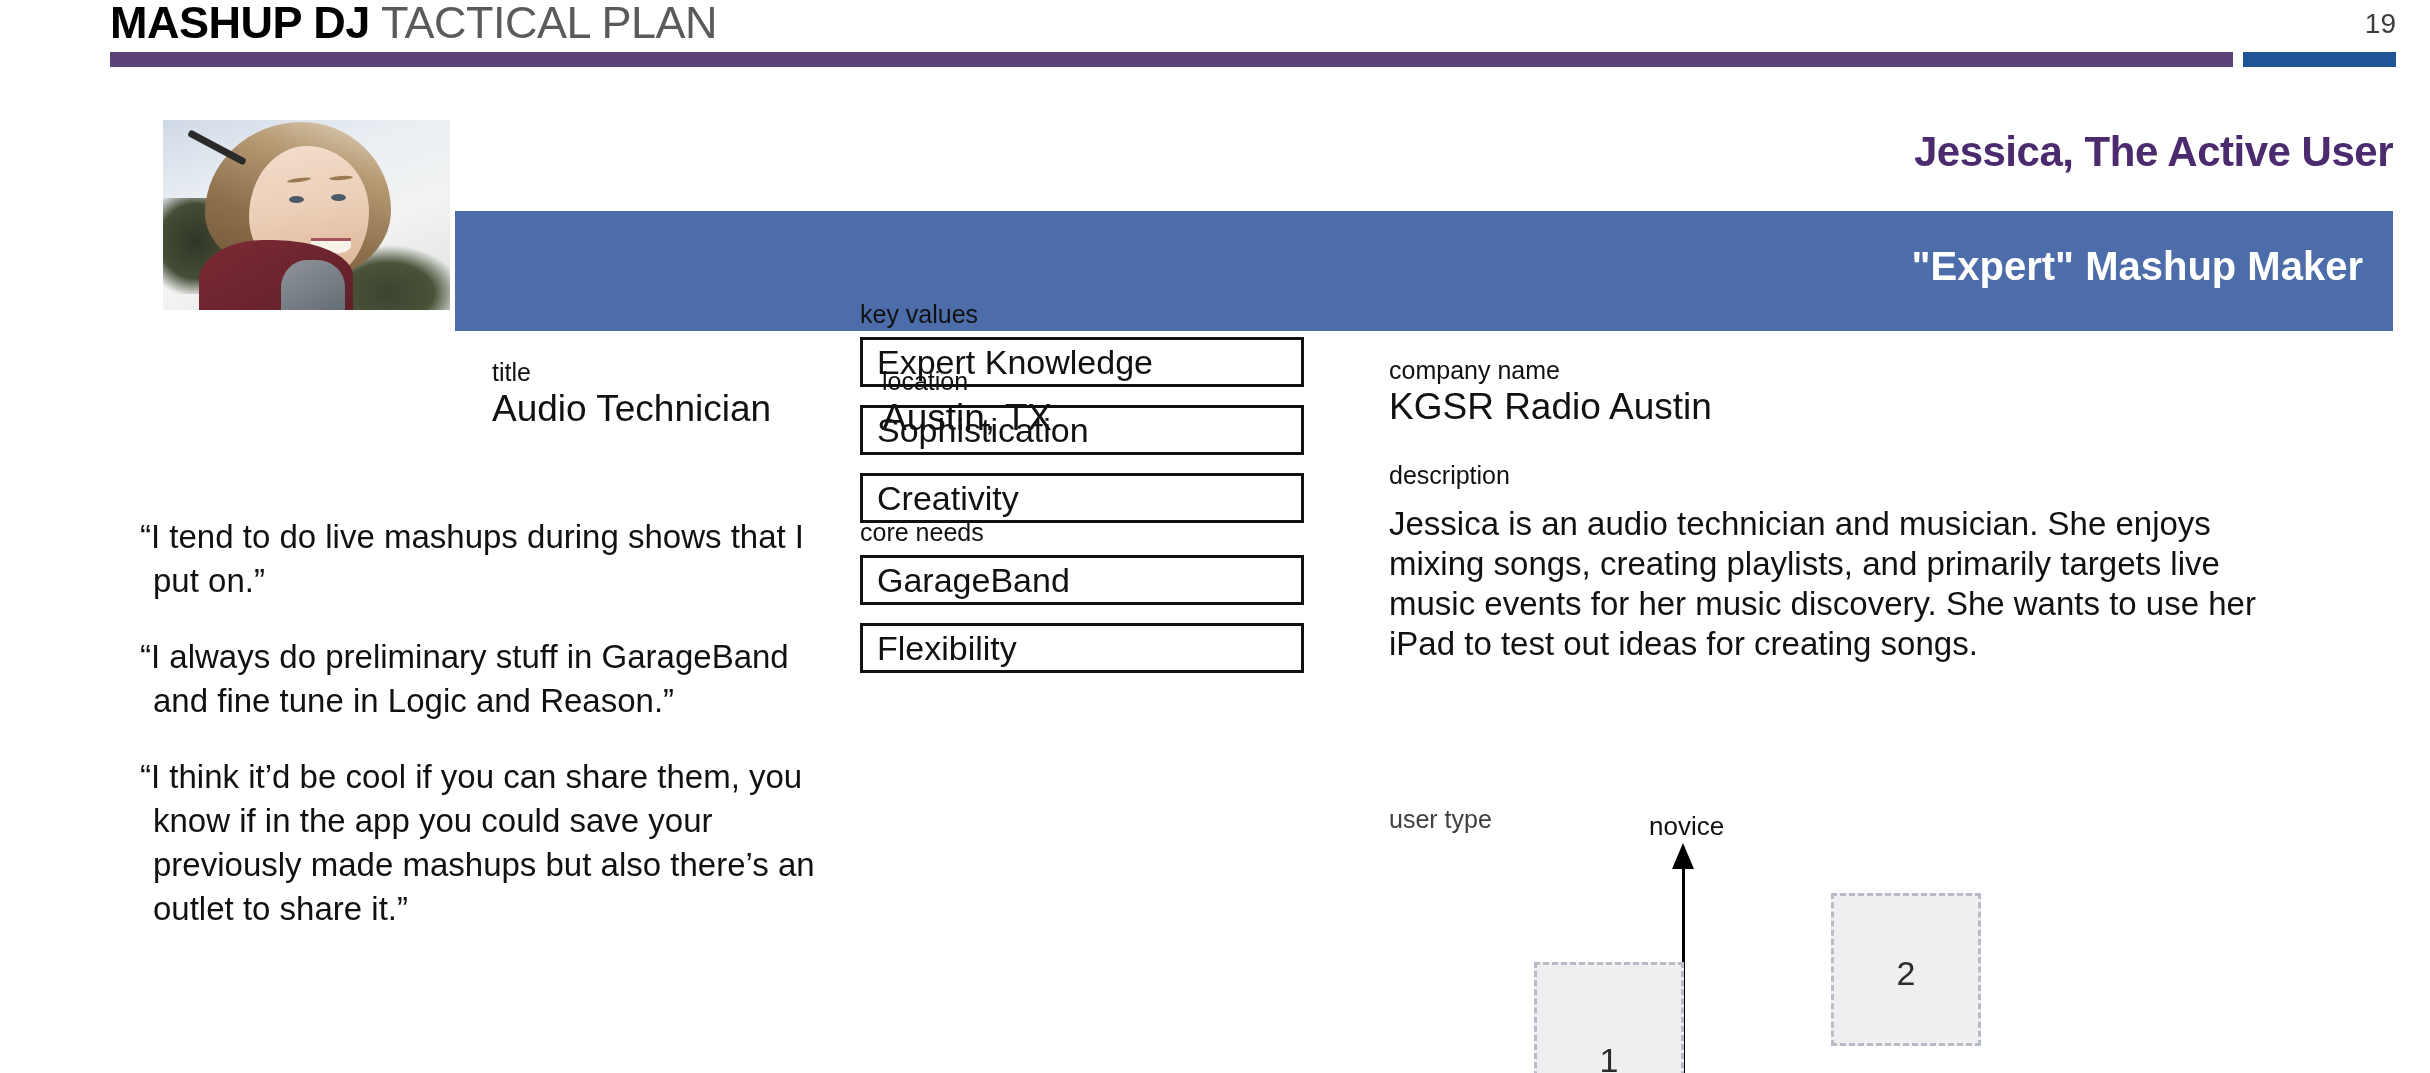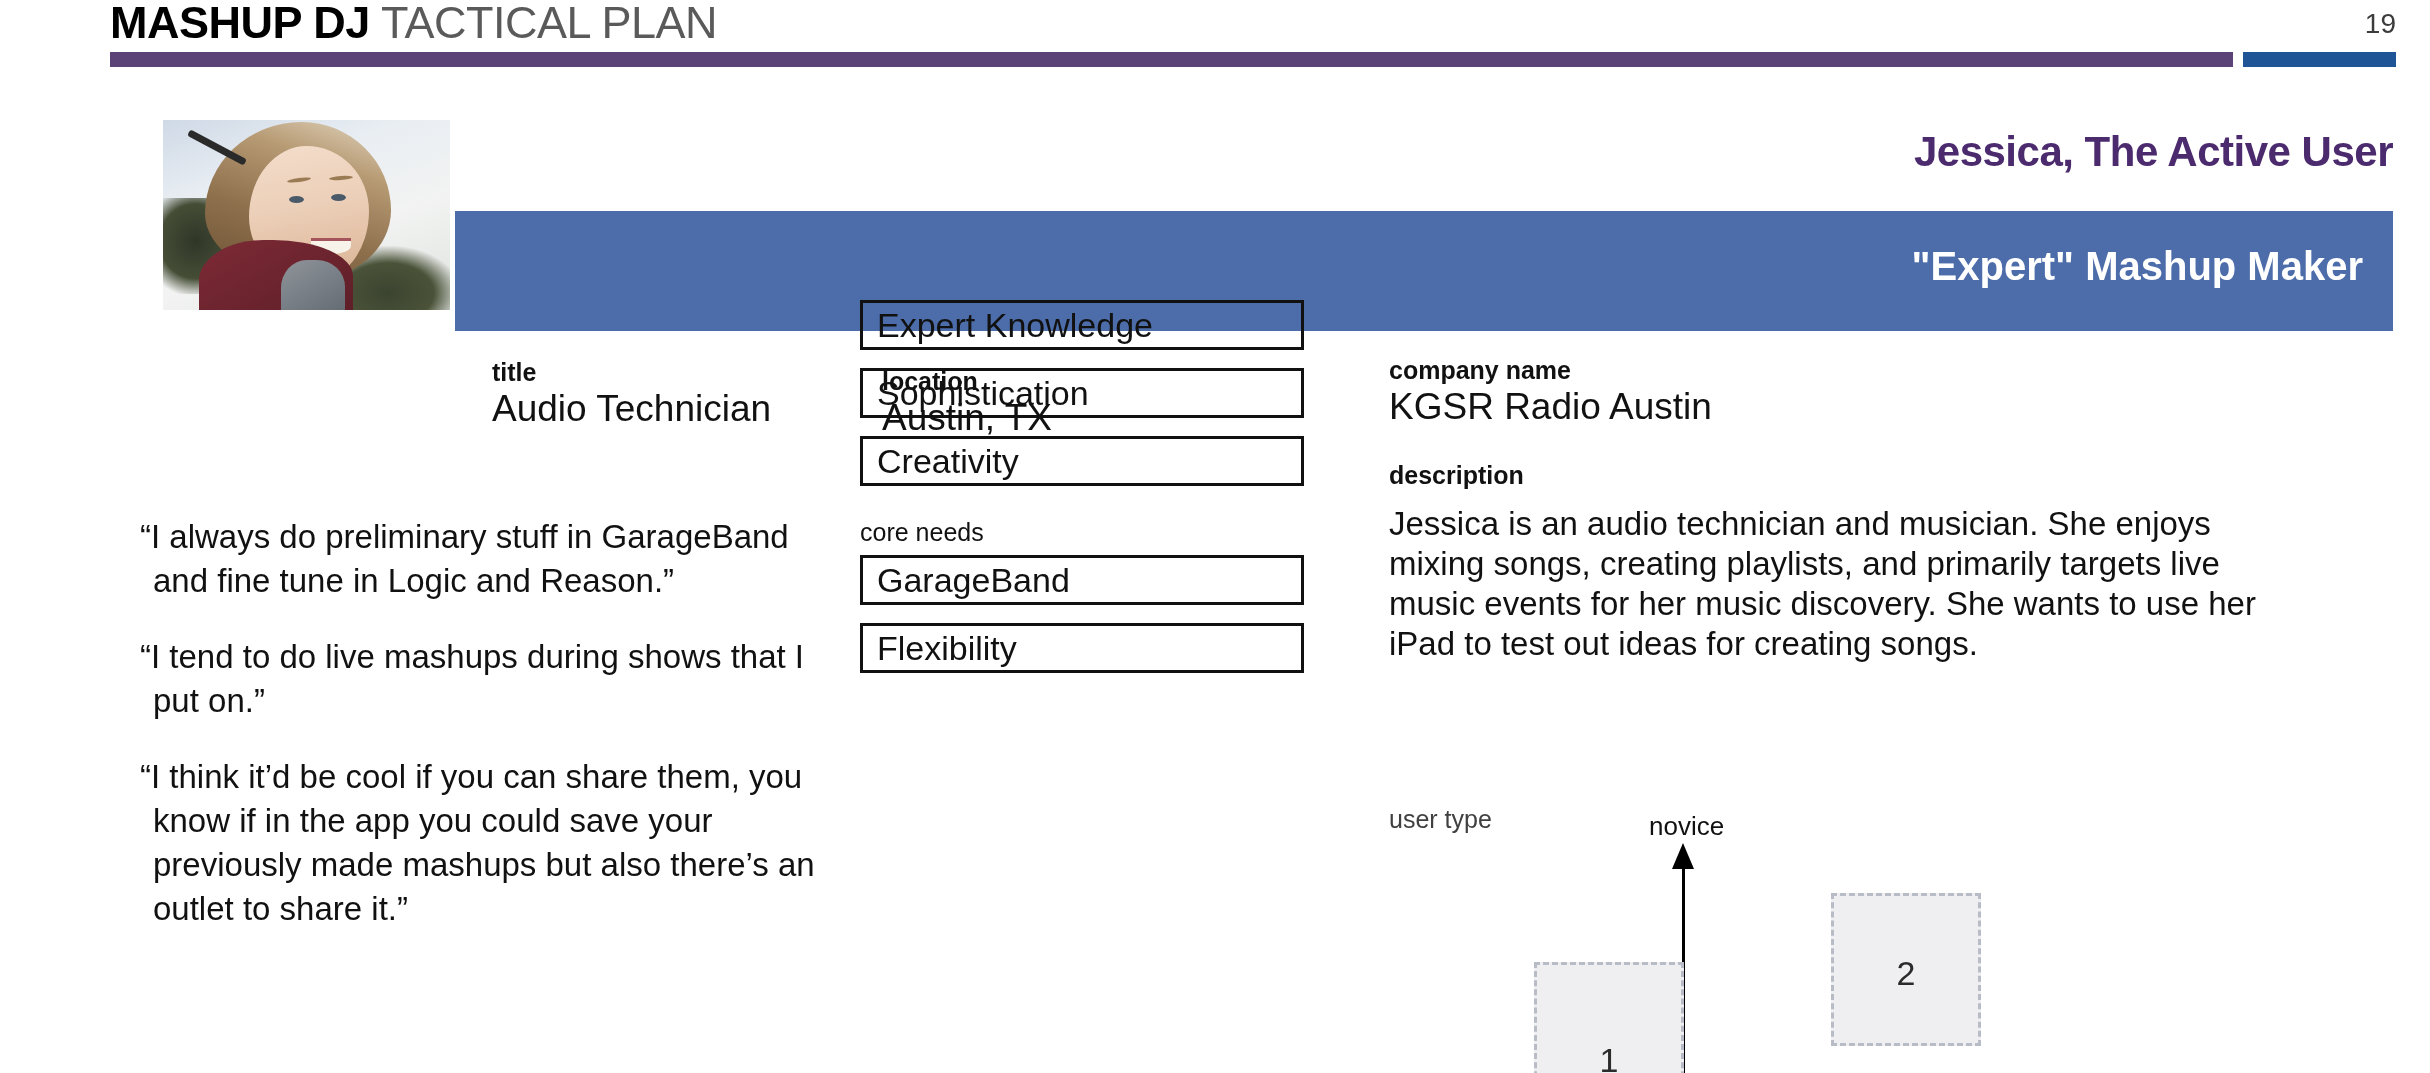--- a/index.html
+++ b/index.html
@@ -161,21 +161,21 @@
     font-size: 40px;
     font-weight: bold;
     letter-spacing: 0px;
     white-space: nowrap;
   }
 
   
   .field-label {
     font-size: 25px;
     color: #111111;
-    font-weight: 700;
+    font-weight: 400;
     line-height: 30px;
   }
   .field-value {
     font-size: 37px;
     color: #111111;
     font-weight: 300;
     line-height: 44px;
     white-space: nowrap;
   }
 
@@ -351,26 +351,27 @@
   <div class="field-label">location</div>
   <div class="field-value">Austin, TX</div>
 </div>
 
 <div class="fld-company">
   <div class="field-label">company name</div>
   <div class="field-value">KGSR Radio Austin</div>
 </div>
 
 <div class="quotes">
+  <div class="quote">“I tend to do live mashups during shows that I put on.”</div>
   <div class="quote">“I always do preliminary stuff in GarageBand and fine tune in Logic and Reason.”</div>
-  <div class="quote">“I tend to do live mashups during shows that I put on.”</div>
   <div class="quote">“I think it’d be cool if you can share them, you know if in the app you could save your previously made mashups but also there’s an outlet to share it.”</div>
 </div>
 
 <div class="key-values">
+  <div class="boxlist-label">key values</div>
   <div class="box-item">Expert Knowledge</div>
   <div class="box-item">Sophistication</div>
   <div class="box-item">Creativity</div>
 </div>
 
 <div class="core-needs">
   <div class="boxlist-label">core needs</div>
   <div class="box-item">GarageBand</div>
   <div class="box-item">Flexibility</div>
 </div>

